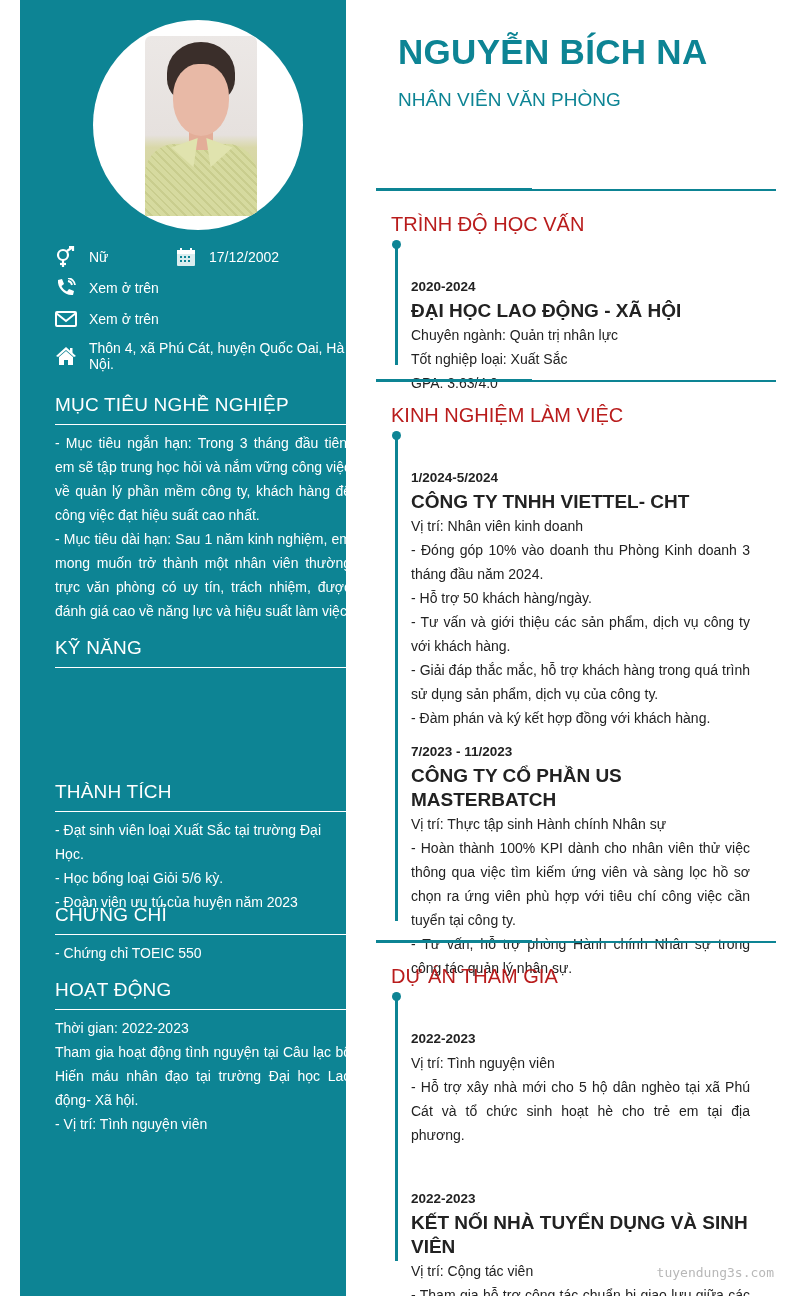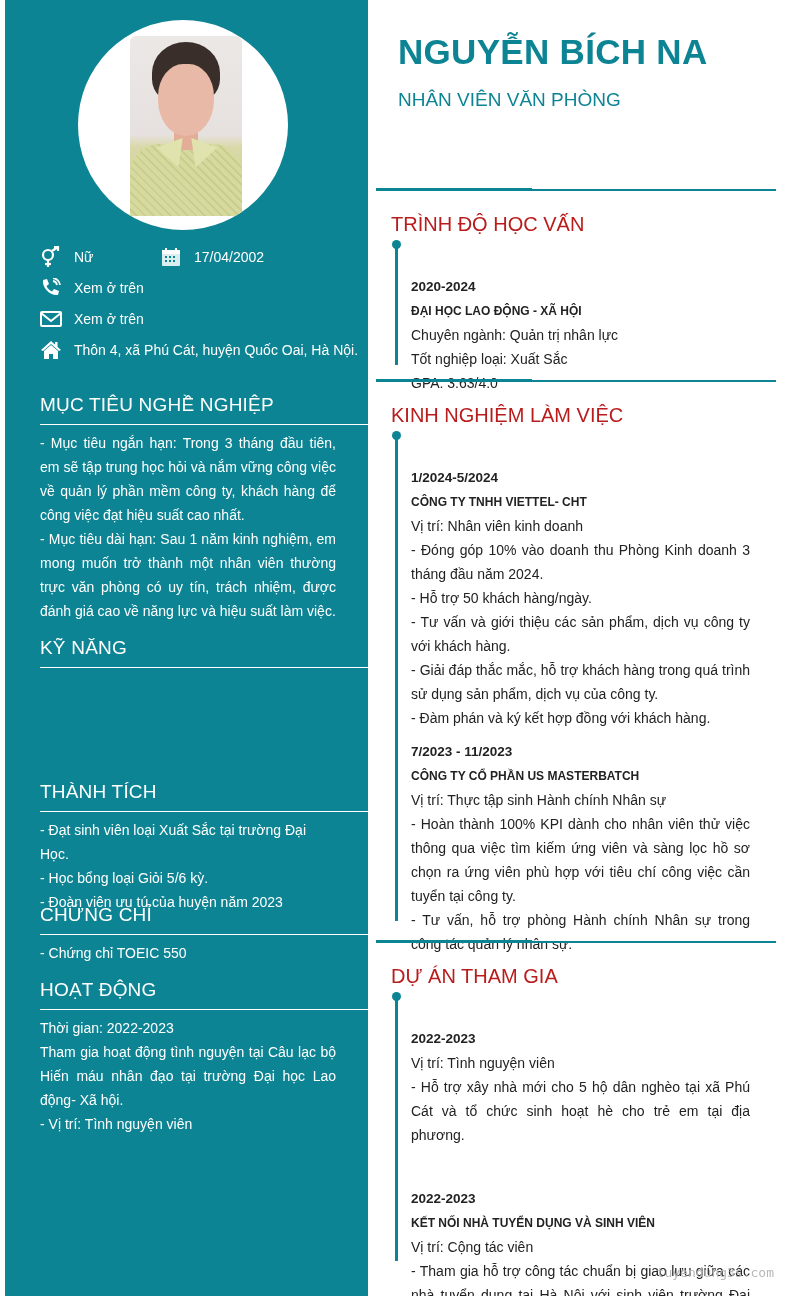--- a/index.html
+++ b/index.html
@@ -1,20 +1,20 @@
 <!DOCTYPE html>
 <html><head>
 <meta charset="utf-8">
 <style>
   * { box-sizing: border-box; margin: 0; padding: 0; }
   html, body { width: 800px; height: 1296px; background: #ffffff; overflow: hidden; }
   body { font-family: "Liberation Sans", "DejaVu Sans", sans-serif; position: relative; }
 
   .sidebar {
-    position: absolute; left: 5px; top: 0; width: 363px; height: 1296px;
+    position: absolute; left: 20px; top: 0; width: 326px; height: 1296px;
     background: #0d8494; color: #ffffff;
   }
   .avatar-ring {
     position: absolute; left: 73px; top: 20px; width: 210px; height: 210px;
     border-radius: 50%; background: #ffffff; overflow: hidden;
   }
   .avatar-photo {
     position: absolute; left: 52px; top: 16px; width: 112px; height: 180px;
     background: linear-gradient(180deg, #ece8e6 0%, #e6e1de 55%, #d9d8a8 62%, #cfd39a 100%);
     border-radius: 6px 6px 0 0;
@@ -61,21 +61,21 @@
   .sec-head { position: absolute; left: 0; width: 400px; }
   .sec-head .line-thin { position: absolute; left: 0; top: 0; width: 400px; height: 2px; background: #0d8494; }
   .sec-head .line-thick { position: absolute; left: 0; top: -1px; width: 156px; height: 3px; background: #0d8494; }
   .sec-head .sec-title { position: absolute; left: 15px; top: 4px; font-size: 20px; font-weight: normal; color: #b91c1c; white-space: nowrap; margin-top: 20px; }
 
   .timeline { position: absolute; left: 18px; width: 390px; }
   .timeline .tl-line { position: absolute; left: 1px; top: 3px; width: 3px; background: #0d8494; }
   .timeline .tl-dot { position: absolute; left: -2px; top: 0; width: 9px; height: 9px; border-radius: 50%; background: #0d8494; }
   .tl-content { position: absolute; left: 17px; width: 339px; font-size: 14px; line-height: 24px; color: #222222; }
   .tl-content .date { font-weight: bold; font-size: 13.5px; margin-top: 40px; }
-  .tl-content .org { font-weight: bold; font-size: 12px; }
+  .tl-content .org { font-weight: bold; font-size: 19px; }
   .tl-content p { margin: 0; text-align: justify; }
 
   .watermark { position: absolute; right: 26px; top: 1265px; font-family: "DejaVu Sans Mono", monospace; font-size: 13px; color: #b8b8b8; }
 </style>
 </head>
 <body>
 
 <aside class="sidebar">
   <div class="avatar-ring">
     <div class="avatar-photo">
@@ -110,21 +110,21 @@
         <g fill="#0d8494">
           <rect x="4" y="9" width="2" height="2"></rect>
             <rect x="8" y="9" width="2" height="2"></rect>
             <rect x="12" y="9" width="2" height="2"></rect>
           <rect x="4" y="13" width="2" height="2"></rect>
             <rect x="8" y="13" width="2" height="2"></rect>
             <rect x="12" y="13" width="2" height="2"></rect>
         </g>
       </svg>
     </span>
-    <span>17/04/2002</span>
+    <span>17/12/2002</span>
   </div>
   <div class="contact-row" style="left:35px; top:278px;">
     <span class="ic">
       <svg width="22" height="20" viewBox="0 0 22 20">
         <path d="M3 2 L7 1 L9 6 L6.5 8 C7.5 10.5 9.5 12.5 12 13.5 L14 11 L19 13 L18 17 C10 18 2 10 3 2 Z" fill="#fff"></path>
         <path d="M13 3 A5 5 0 0 1 17 7" stroke="#fff" stroke-width="1.8" fill="none"></path>
         <path d="M13 0 A8 8 0 0 1 20 7" stroke="#fff" stroke-width="1.8" fill="none"></path>
       </svg>
     </span>
     <span>Xem ở trên</span>

